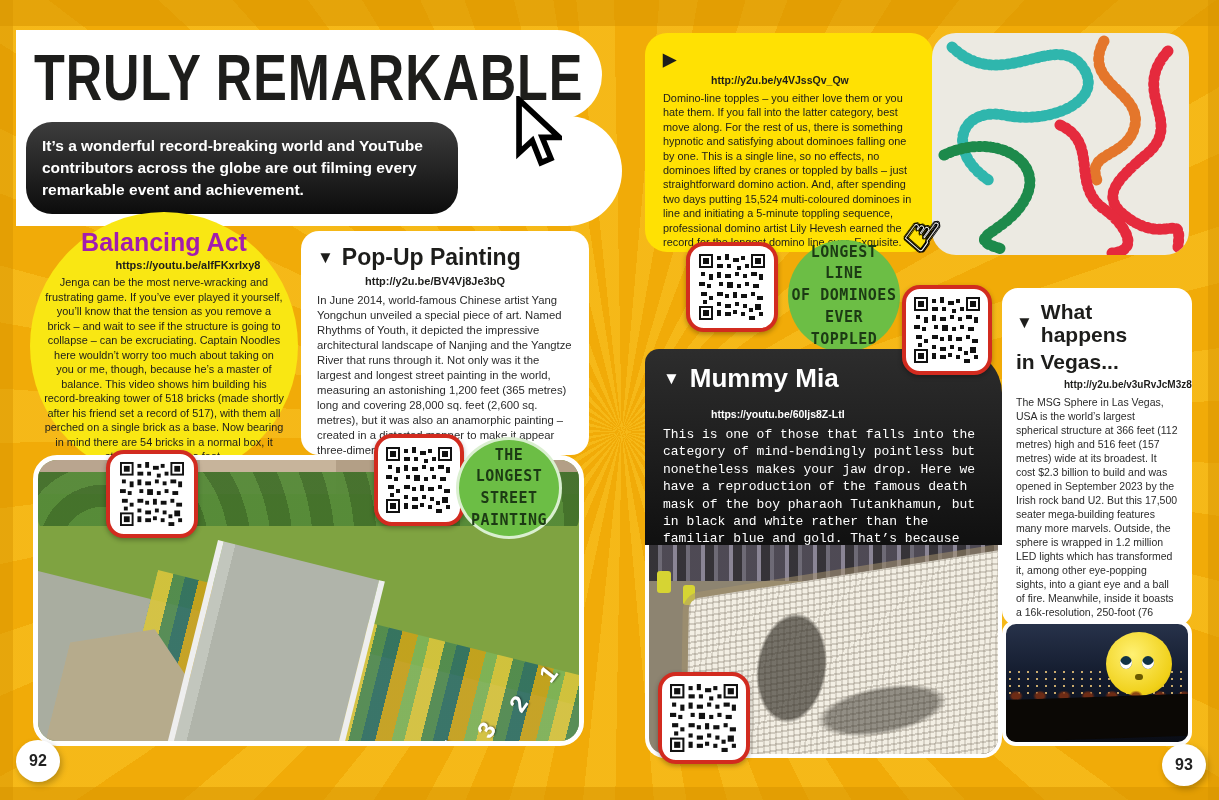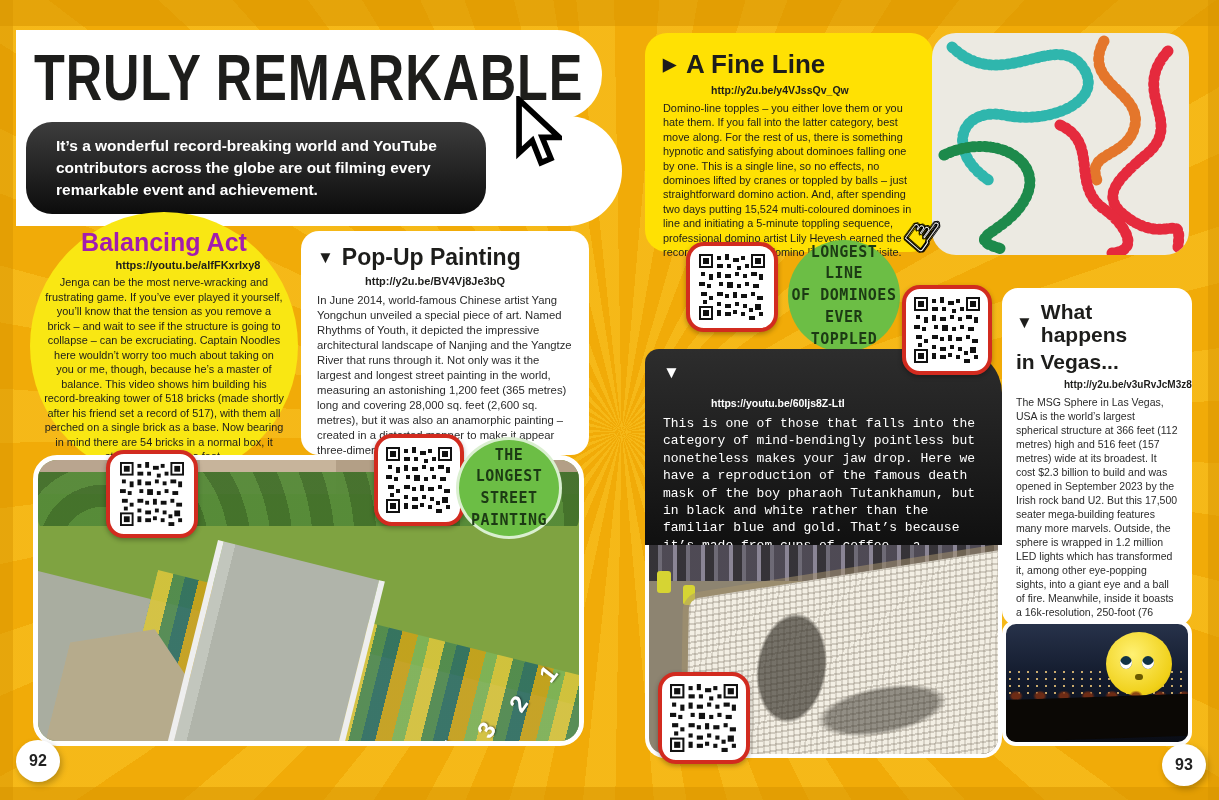--- a/index.html
+++ b/index.html
@@ -11,21 +11,21 @@
           rgba(255,213,58,.32) 0 5deg, rgba(255,213,58,0) 5deg 11deg);}
   .band{position:absolute;left:0;right:0;background:#D79300;opacity:.55;}
   .edge{position:absolute;top:0;bottom:0;background:#D79300;opacity:.5;}
 
   
   .w1{left:16px;top:30px;width:586px;height:90px;background:#fff;border-radius:0 46px 46px 0;}
   .w2{left:16px;top:116px;width:606px;height:110px;background:#fff;border-radius:0 56px 56px 0;}
   .main-title{left:34px;top:40px;width:560px;font-size:56px;font-weight:bold;color:#1d1d1b;
       letter-spacing:1px;transform:scale(.9,1.15);transform-origin:left top;white-space:nowrap;}
   .intro{left:26px;top:122px;width:400px;height:66px;background:linear-gradient(#3d3d3d,#0c0c0c);
-      border-radius:26px;padding:13px 30px;color:#fff;font-weight:bold;font-size:15.5px;line-height:1.42;}
+      border-radius:26px;padding:13px 16px;color:#fff;font-weight:bold;font-size:15.5px;line-height:1.42;}
 
   
   .ycircle{left:30px;top:212px;width:268px;height:268px;border-radius:50%;background:#F9E713;
       text-align:center;padding-top:10px;box-sizing:border-box;}
   .ycircle h2{margin:6px 0 2px;font-size:25px;color:#a21caf;}
   .url{font-size:11px;font-weight:bold;color:#1d1d1b;padding-left:48px;}
   .ycircle .body{font-size:10.9px;line-height:1.33;color:#1d1d1b;padding:4px 14px 0;}
 
   
   .card{background:#fff;border-radius:18px;box-sizing:border-box;color:#2b2b2b;}
@@ -210,21 +210,20 @@
     <span>PAINTING</span>
   </div>
 
   <div class="abs pagenum" style="left:16px;top:740px;">
     <span>92</span>
   </div>
 
   <div class="abs ypanel" style="left:645px;top:33px;width:288px;height:219px;">
     <h2>
       <span class="tri">▶</span>
-      <span>A Fine Line</span>
     </h2>
     <div class="url" style="font-size:10.5px;">http://y2u.be/y4VJssQv_Qw</div>
     <div class="body">Domino-line topples – you either love them or you hate them. If you fall into the latter category, best move along. For the rest of us, there is something hypnotic and satisfying about dominoes falling one by one. This is a single line, so no effects, no dominoes lifted by cranes or toppled by balls – just straightforward domino action. And, after spending two days putting 15,524 multi-coloured dominoes in line and initiating a 5-minute toppling sequence, professional domino artist Lily Hevesh earned the record for the longest domino line ever. Exquisite.</div>
   </div>
 
   <div class="abs photo dominoes">
     <svg width="257" height="222" viewBox="0 0 257 222">
       <g fill="none" stroke-linecap="round">
         <path d="M20 14 C70 62 125 -6 152 36 C172 68 118 92 72 82 C26 74 14 120 58 148" stroke="#2fb6ad" stroke-width="11" stroke-dasharray="2 4"></path>
         <path d="M12 122 C62 98 116 128 92 168 C72 202 28 204 70 216" stroke="#1d8a4b" stroke-width="11" stroke-dasharray="2 4"></path>
@@ -247,20 +246,21 @@
 
   <div class="abs gbadge" style="left:788px;top:240px;width:112px;height:112px;">
     <span>LONGEST LINE</span>
     <span>OF DOMINOES</span>
     <span>EVER TOPPLED</span>
   </div>
 
   <div class="abs bpanel" style="left:645px;top:349px;width:357px;height:196px;">
     <h2>
       <span class="tri">▼</span>
+      <span>Mummy Mia</span>
     </h2>
     <div class="url">https://youtu.be/60Ijs8Z-LtI</div>
     <div class="body">This is one of those that falls into the category of mind-bendingly pointless but nonetheless makes your jaw drop. Here we have a reproduction of the famous death mask of the boy pharaoh Tutankhamun, but in black and white rather than the familiar blue and gold. That’s because it’s made from cups of coffee – a staggering 7,260 of them. It also took 143 pounds (65 kilograms) of coffee, 1,760 pints (1,000 litres) of milk, 5,279 pints (3,000 litres) of water and 12 hours to set the record. But was it de-coffin-ated…?</div>
   </div>
 
   <div class="abs qrbox" style="left:902px;top:285px;width:90px;height:90px;z-index:5;">
     <svg viewBox="0 0 33 33">
         <use href="#qrsym"></use>
       </svg>
   </div>

